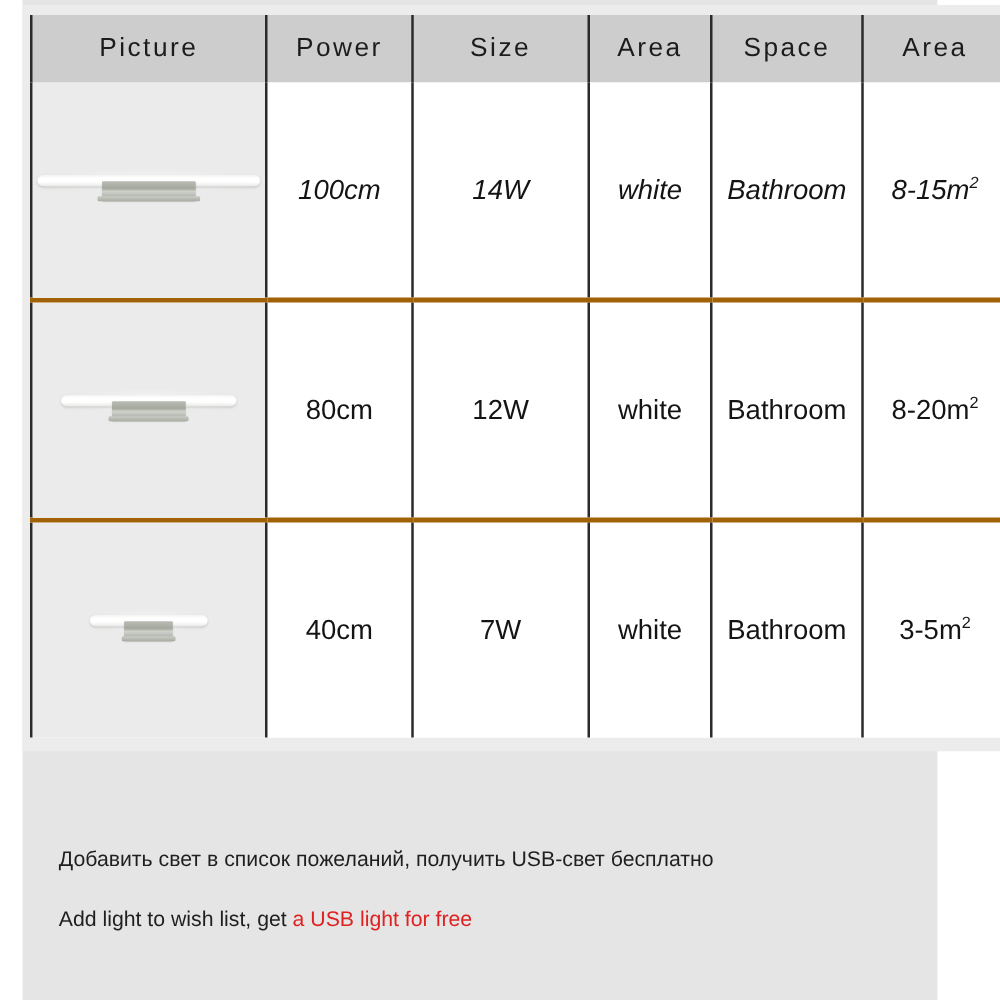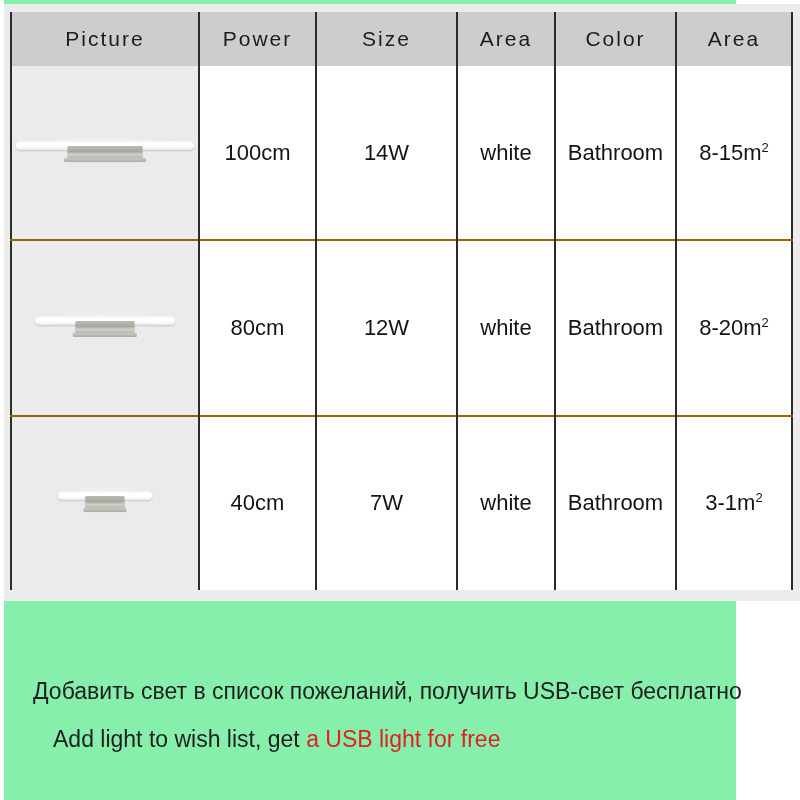--- a/index.html
+++ b/index.html
@@ -12,24 +12,24 @@
     height: 800px;
     background: #ffffff;
     font-family: "Liberation Sans", sans-serif;
     overflow: hidden;
     position: relative;
   }
 
   
   .page {
     position: absolute;
-    left: 4px; top: 0;
+    left: 18px; top: 0;
     width: 732px;
     height: 800px;
-    background: #86efac;
+    background: #e5e5e5;
   }
 
   
   .table-frame {
     position: absolute;
     left: 0;
     top: 4px;
     width: 800px;
     height: 597px;
     background: #ececec;
@@ -73,26 +73,26 @@
   .spec-table thead th:last-child { border-right: none; }
 
   
   .spec-table tbody td {
     height: 130px;
     text-align: center;
     vertical-align: middle;
     font-size: 22px;
     color: #141414;
     border-right: 2px solid #2b2b2b;
-    border-top: 2px solid #a16207;
+    border-top: 4px solid #a16207;
     padding: 0;
     background: #ffffff;
   }
   .spec-table tbody td:last-child { border-right: none; text-align: center; }
-  .spec-table tbody tr:first-child td { border-top: none; }
+  .spec-table tbody tr:first-child td { border-top: none; font-style: italic; }
 
   
   .spec-table tbody td.pic-cell {
     background: #ebebeb;
     position: relative;
     padding: 0;
     overflow: hidden;
   }
 
   
@@ -174,27 +174,27 @@
   }
 
   
   .promo {
     position: absolute;
     left: 0;
     top: 600px;
     width: 800px;
   }
   .promo-line {
-    font-size: 23px;
+    font-size: 17px;
     color: #1f1f1f;
     padding-left: 29px;
     white-space: nowrap;
   }
   .promo-ru { position: absolute; top: 78px; }
-  .promo-en { position: absolute; top: 126px; margin-left: 20px; }
+  .promo-en { position: absolute; top: 126px; }
   .promo-highlight { color: #e02121; }
 </style>
 </head>
 <body>
 
 <div class="page">
 
   <div class="table-frame"></div>
 
   <table class="spec-table">
@@ -205,21 +205,21 @@
       <col class="c-color">
       <col class="c-space">
       <col class="c-area">
     </colgroup>
     <thead>
       <tr>
         <th>Picture</th>
         <th>Power</th>
         <th>Size</th>
         <th>Area</th>
-        <th>Color</th>
+        <th>Space</th>
         <th>Area</th>
       </tr>
     </thead>
     <tbody>
 
       <tr>
         <td class="pic-cell">
           <div class="lamp" style="width: 178px;">
             <div class="glow"></div>
             <div class="tube"></div>
@@ -257,21 +257,21 @@
             <div class="glow"></div>
             <div class="tube"></div>
             <div class="bracket"></div>
             <div class="bracket-base"></div>
           </div>
         </td>
         <td>40cm</td>
         <td>7W</td>
         <td>white</td>
         <td>Bathroom</td>
-        <td><span>3-1m</span><span class="sup">2</span></td>
+        <td><span>3-5m</span><span class="sup">2</span></td>
       </tr>
 
     </tbody>
   </table>
 
   <div class="promo">
     <div class="promo-line promo-ru">Добавить свет в список пожеланий, получить USB-свет бесплатно</div>
     <div class="promo-line promo-en"><span>Add light to wish list, get </span><span class="promo-highlight">a USB light for free</span></div>
   </div>
 

